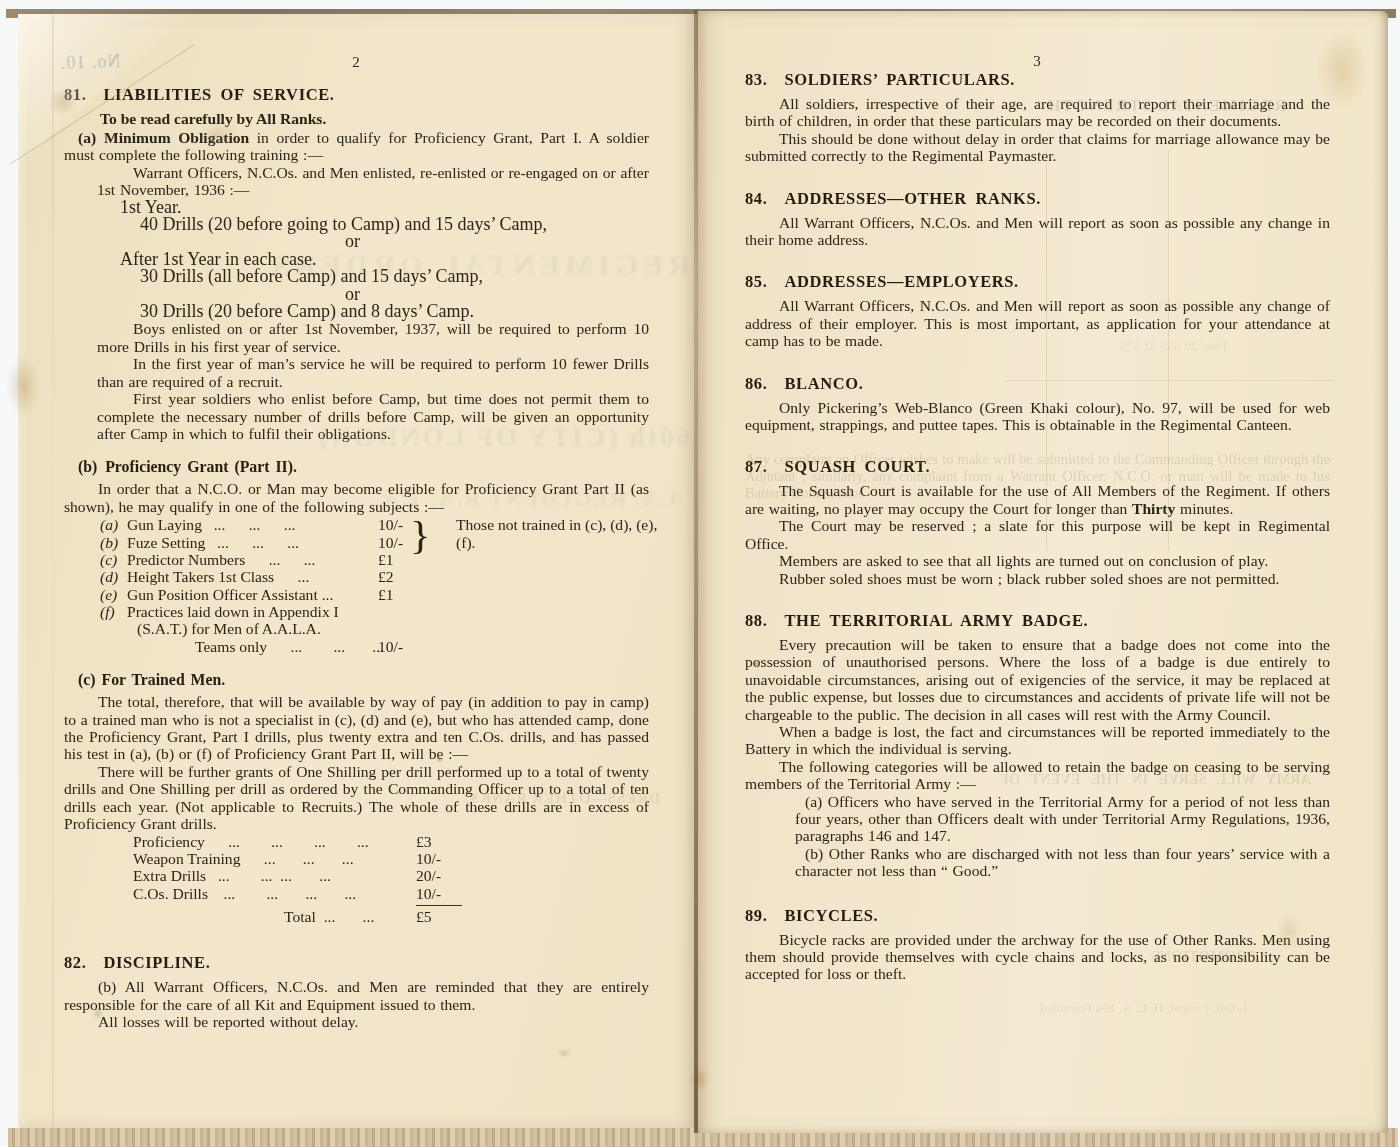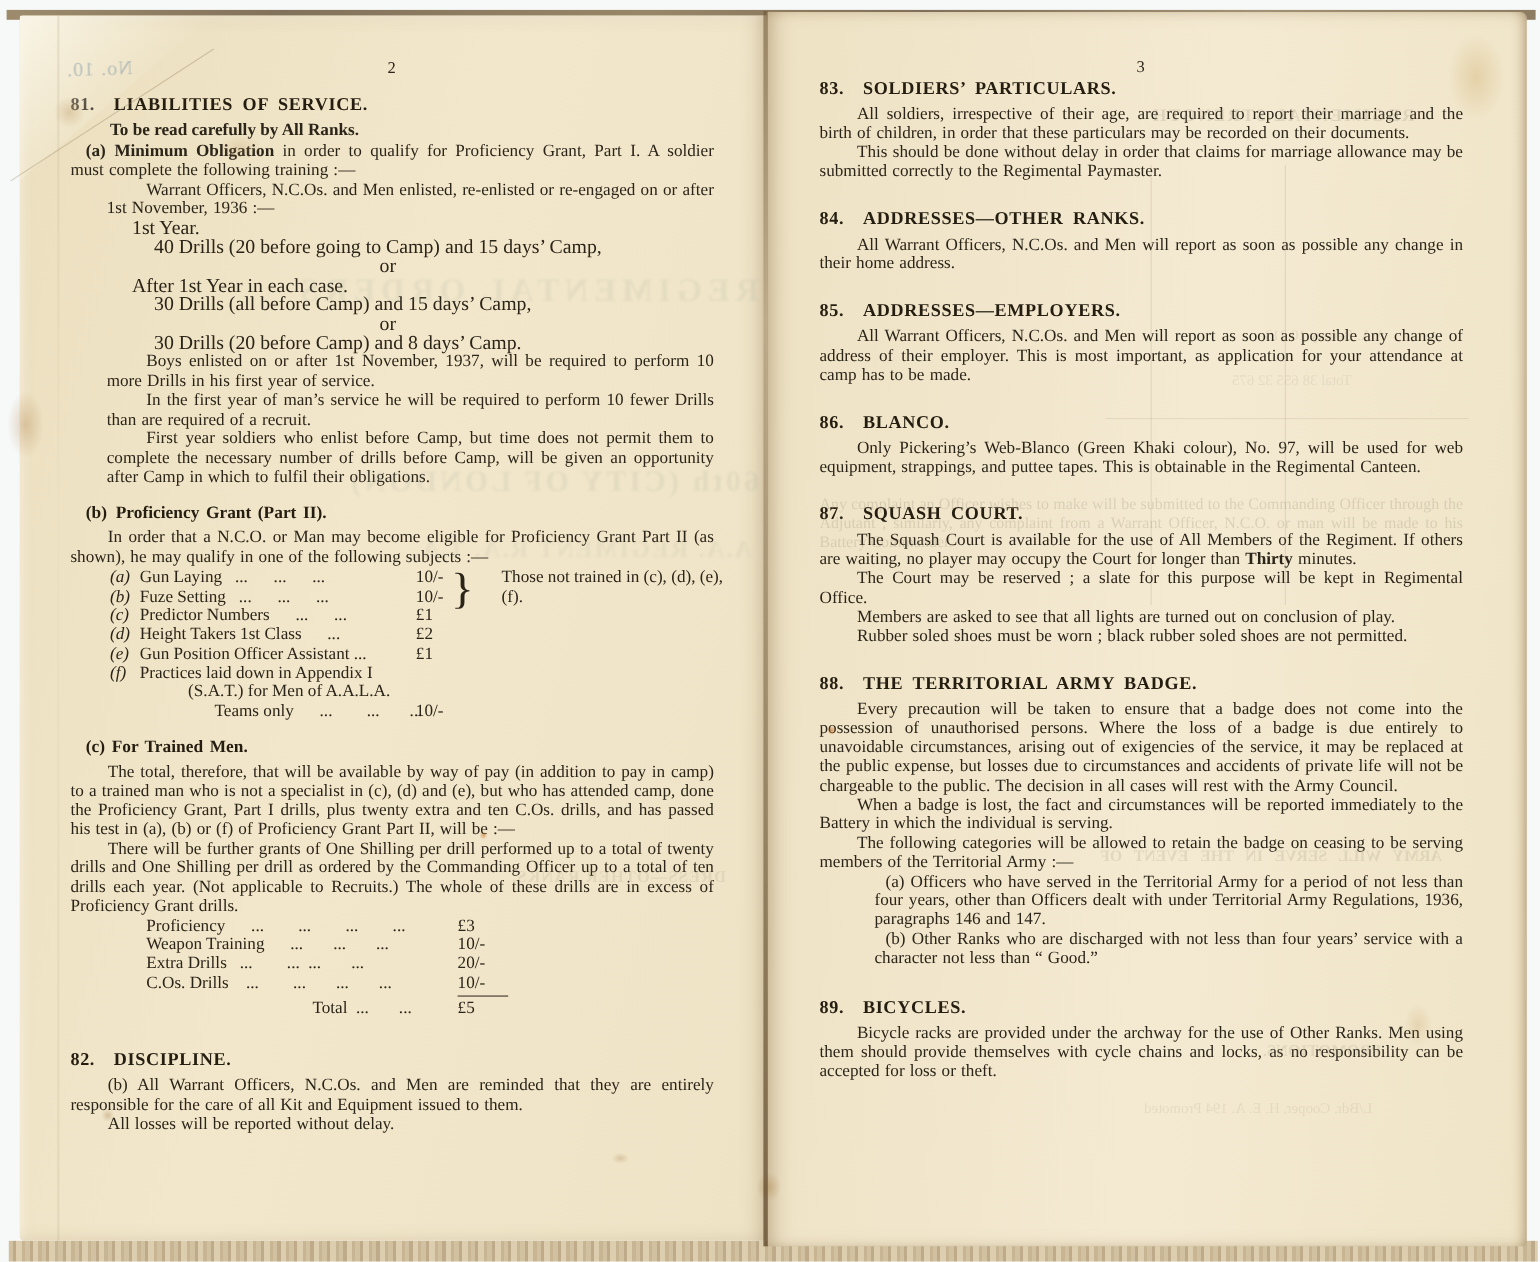--- a/index.html
+++ b/index.html
@@ -51,21 +51,21 @@
   .line{margin:0;font-size:18px;line-height:17.4px;white-space:nowrap;}
   .l1{margin-left:23px;}
   .l2{margin-left:43px;}
   .or{margin-left:248px;}
   
   .grant-list{position:relative;margin-top:1px;}
   .grow{position:relative;height:17.4px;font-size:15.6px;line-height:17.4px;white-space:nowrap;}
   .gm{display:inline-block;width:27px;margin-left:36px;font-style:italic;}
   .gd{white-space:pre;}
   .ga{position:absolute;left:314px;top:0;}
-  .g-sat{margin-left:107px;}
+  .g-sat{margin-left:73px;}
   .g-teams .gm{width:0;margin-left:131px;}
   .brace{position:absolute;left:346px;top:-5px;font-size:43px;font-weight:300;
     transform:scaleY(.92);color:#2b2418;}
   .brace-note{position:absolute;left:392px;top:0;width:205px;white-space:normal;
     font-size:15.6px;line-height:17.4px;}
   
   .prow{position:relative;height:17.4px;font-size:15.6px;line-height:17.4px;white-space:nowrap;}
   .pl{margin-left:69px;}
   .pa-amt{position:absolute;left:352px;top:0;}
   .sum-rule{margin:3px 0 2px 352px;width:46px;border-top:1.6px solid #3a3226;}

